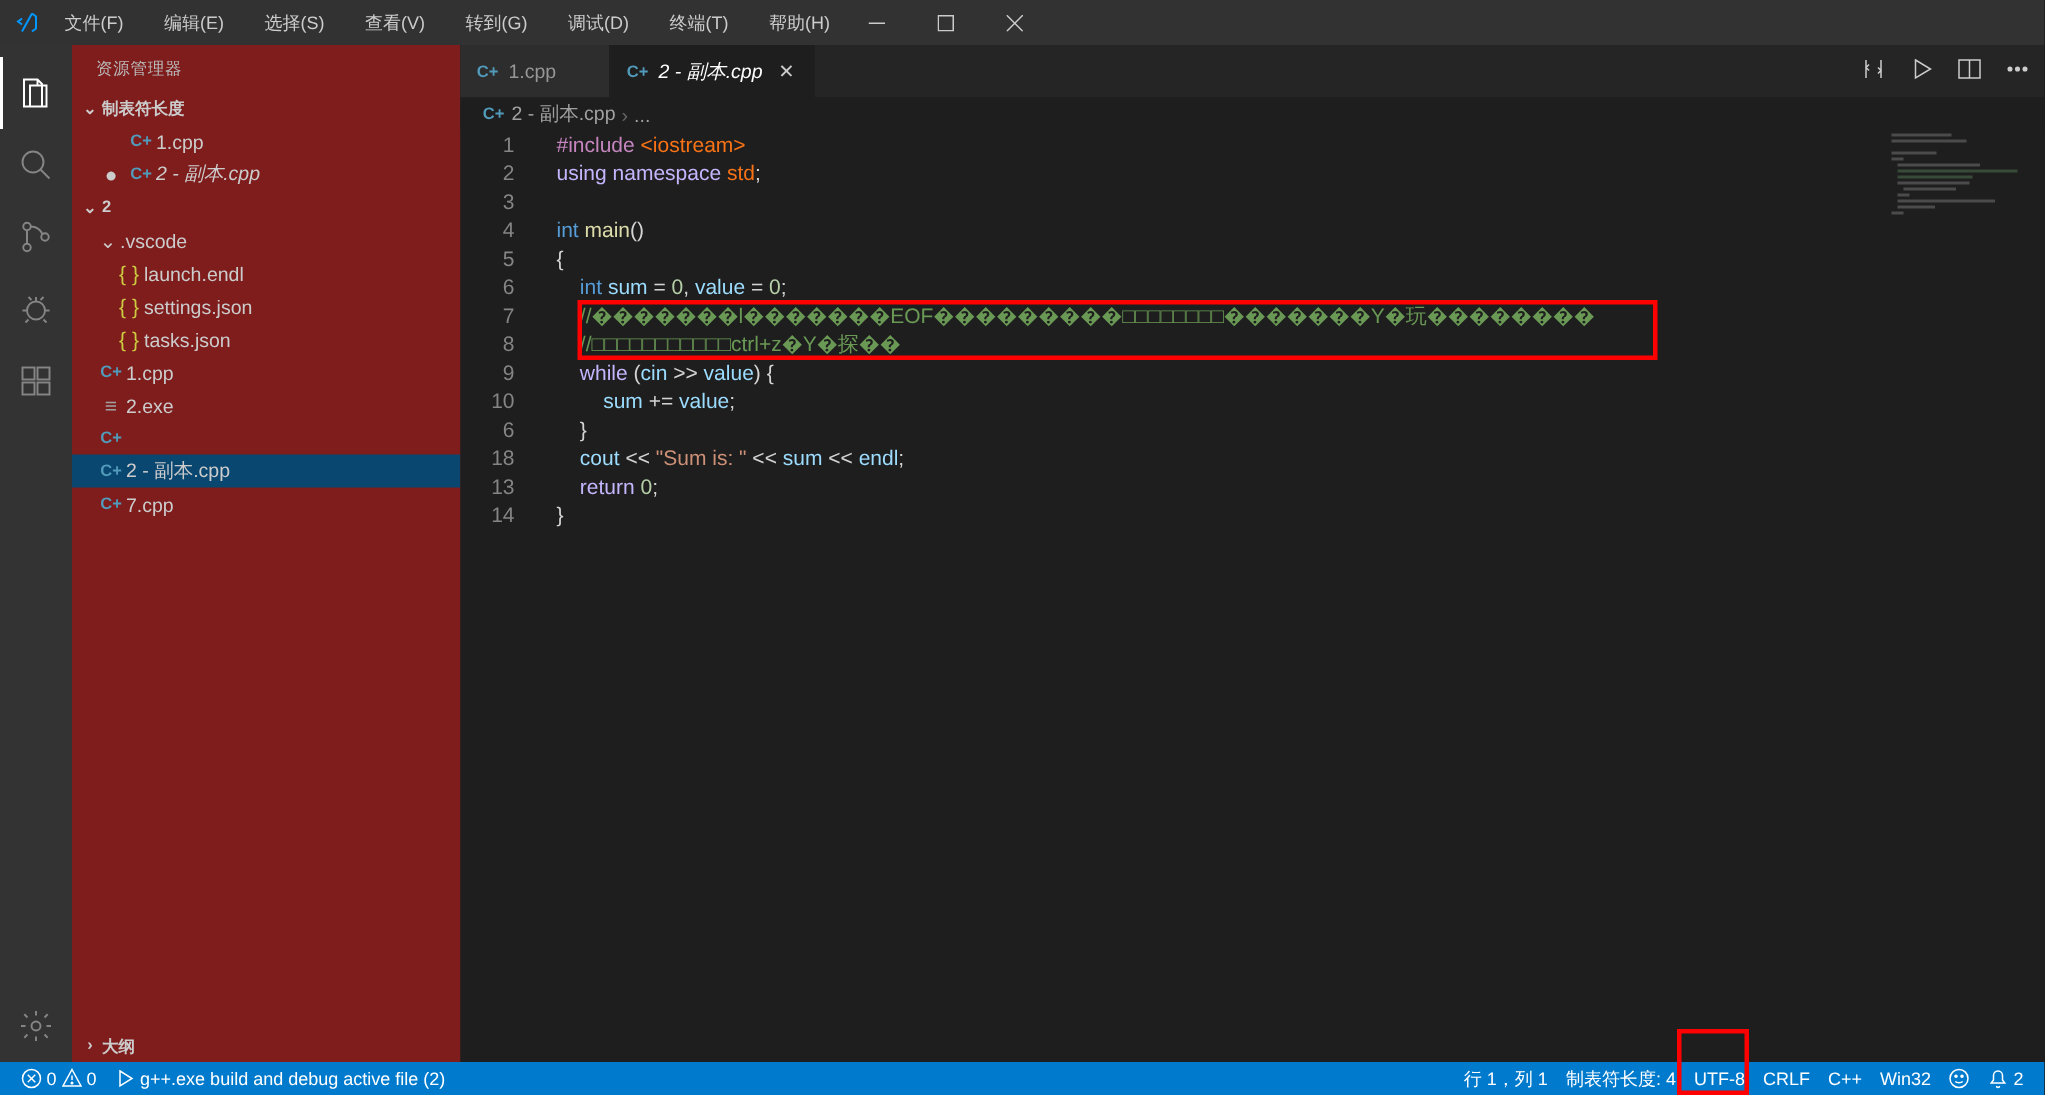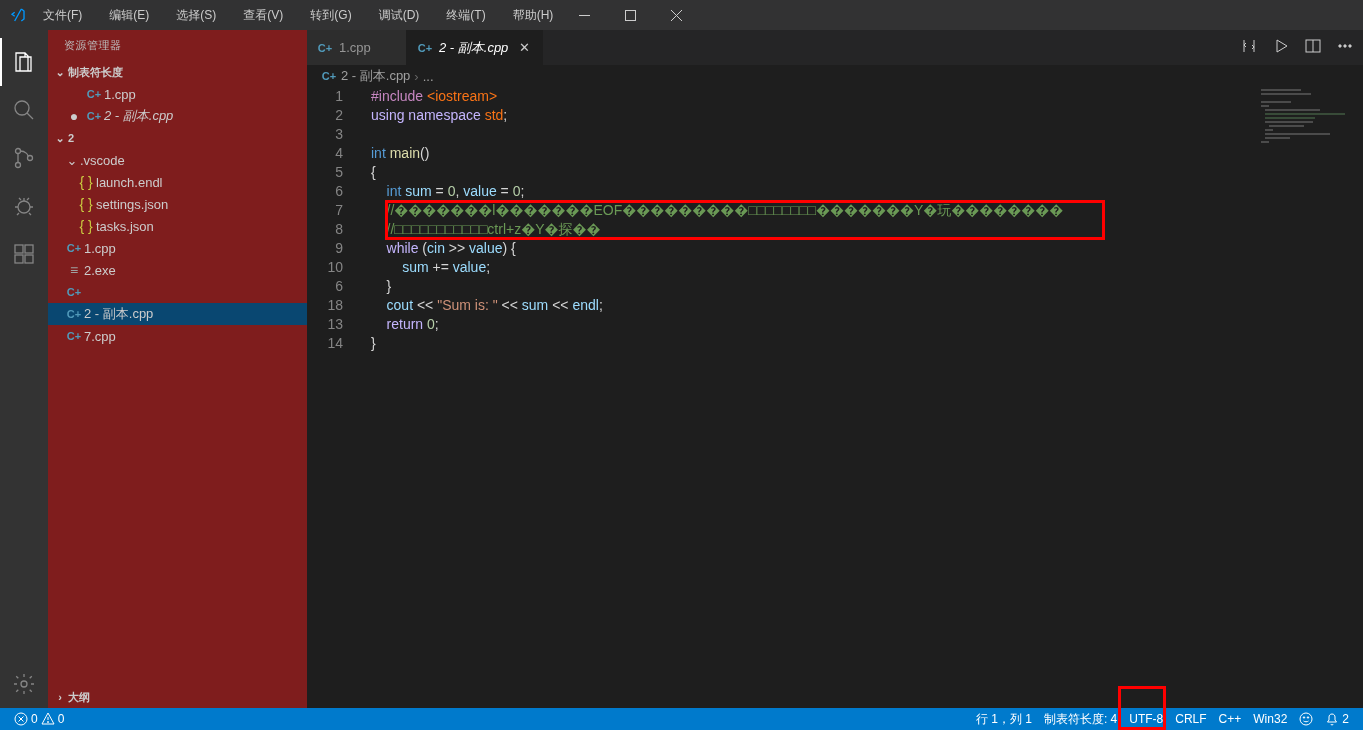--- a/index.html
+++ b/index.html
@@ -328,20 +328,26 @@
         <line x1="9.5" y1="4.5" x2="4.5" y2="9.5"></line>
       </svg>
     <span>0</span>
     <svg viewBox="0 0 14 14">
         <path d="M7 1L13 12H1z"></path>
         <line x1="7" y1="5" x2="7" y2="8"></line>
         <circle cx="7" cy="10" r="0.5" fill="#fff"></circle>
       </svg>
     <span>0</span>
   </div>
+  <div class="sb-item">
+    <svg viewBox="0 0 14 14">
+        <path d="M4 2l8 5-8 5z"></path>
+      </svg>
+    <span>g++.exe build and debug active file (2)</span>
+  </div>
   <div class="sb-spacer"></div>
   <div class="sb-item">行 1，列 1</div>
   <div class="sb-item">制表符长度: 4</div>
   <div class="sb-item" style="position:relative">
     <span>UTF-8</span>
     <div class="red-box" style="left:-5px; top:-22px; width:48px; height:44px;"></div>
   </div>
   <div class="sb-item">CRLF</div>
   <div class="sb-item">C++</div>
   <div class="sb-item">Win32</div>

